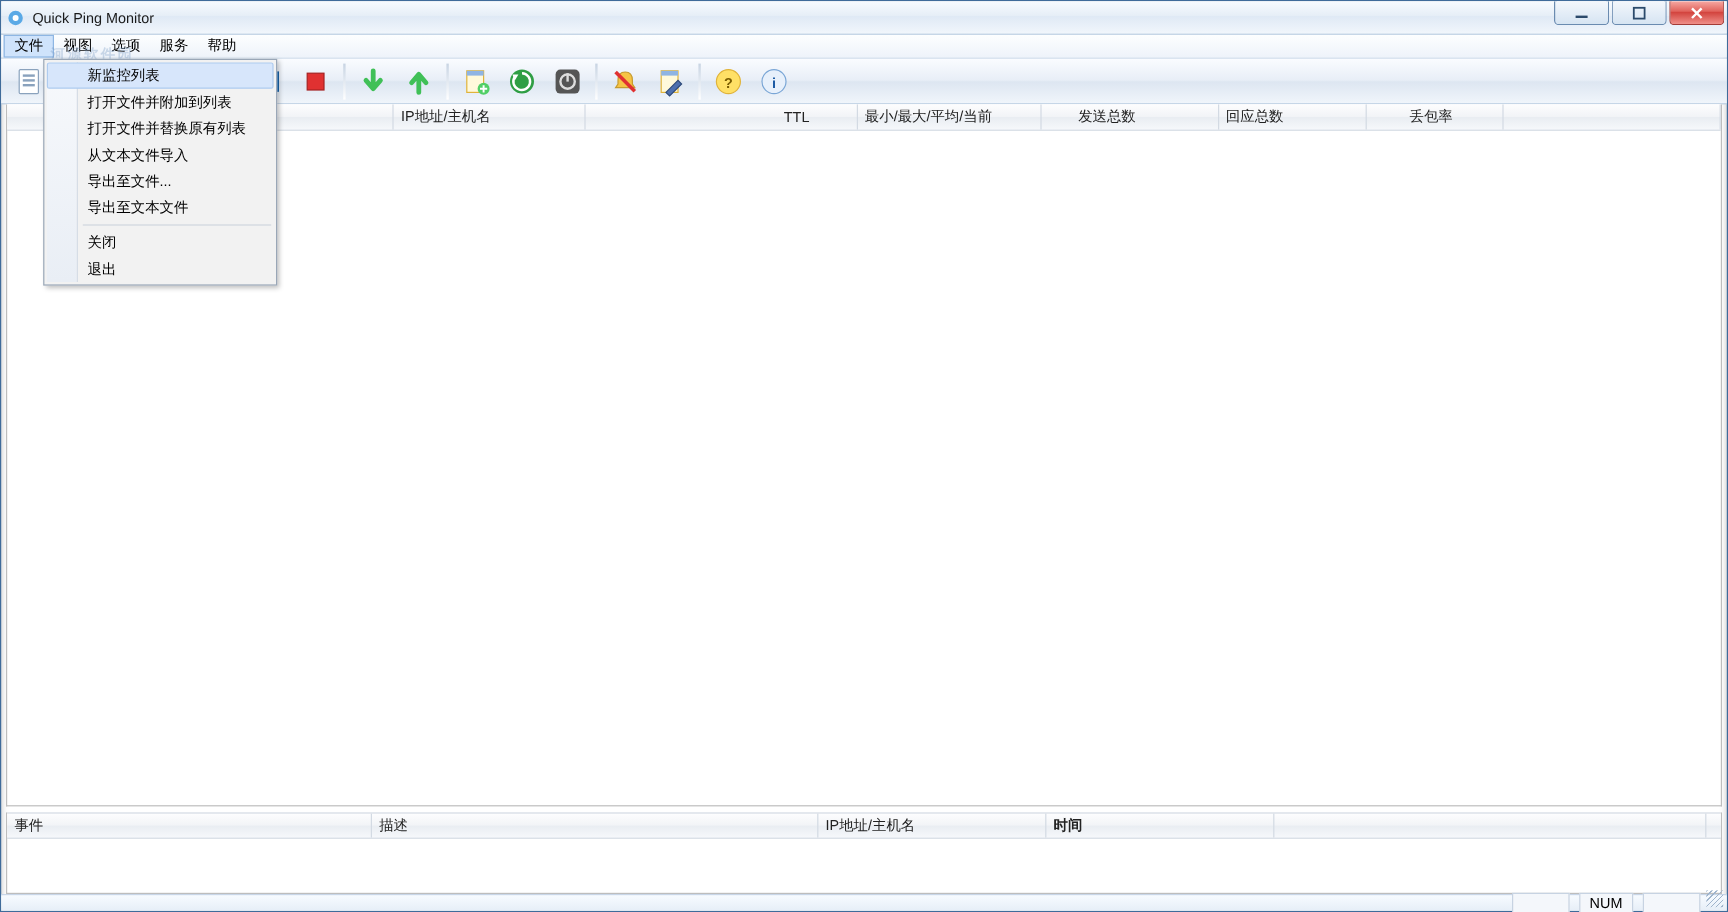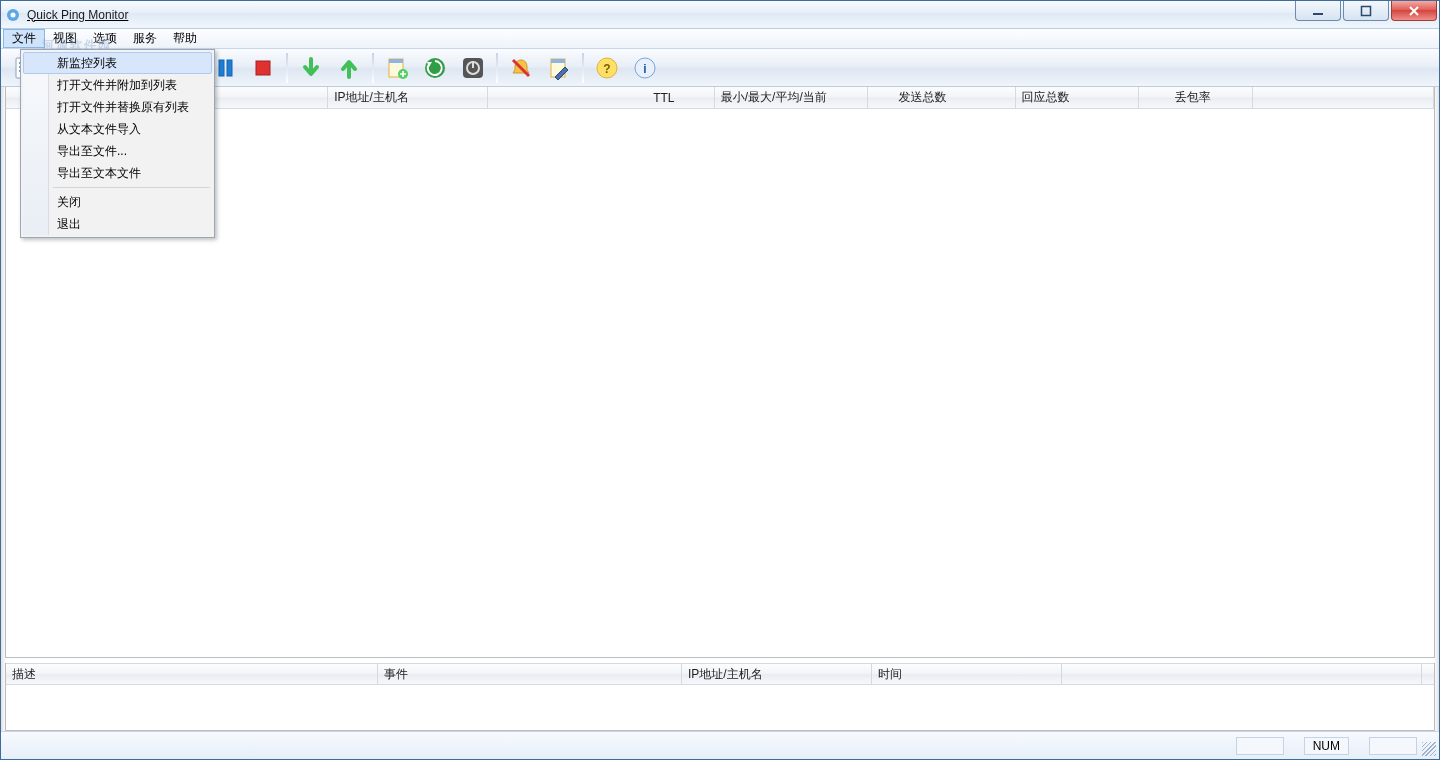--- a/index.html
+++ b/index.html
@@ -2,35 +2,35 @@
 <html><head>
 <meta charset="utf-8">
 <style>
 * { margin: 0; padding: 0; box-sizing: border-box; font-family: "Microsoft YaHei", "SimSun", Tahoma, sans-serif; font-size: 12px; }
 body { background: #fff; width: 1440px; height: 760px; overflow: hidden; position: relative; }
 
 
 .window-frame { width: 1440px; height: 760px; border: 1px solid #3f6b9a; background: #fff; display: flex; flex-direction: column; box-shadow: 0 0 6px rgba(0,0,0,.25) inset; }
 
 
-.titlebar { height: 28px; background: linear-gradient(#f7fbff,#e6eef7 45%,#dfe9f5 46%,#f1f6fc); display: flex; align-items: center; padding: 0 6px 0 4px; border-bottom: 1px solid #b9cde2; position: relative; text-decoration: underline; }
+.titlebar { height: 28px; background: linear-gradient(#f7fbff,#e6eef7 45%,#dfe9f5 46%,#f1f6fc); display: flex; align-items: center; padding: 0 6px 0 4px; border-bottom: 1px solid #b9cde2; position: relative; }
 .titlebar .app-icon { width: 16px; height: 16px; margin-right: 6px; display: inline-flex; align-items: center; justify-content: center; }
 .titlebar .title-text { color: #1a1a1a; }
 .win-controls { position: absolute; right: 2px; top: 0; display: flex; gap: 2px; }
 .win-btn { width: 46px; height: 20px; border: 1px solid #6a8bb0; border-top: none; border-radius: 0 0 4px 4px; display: flex; align-items: center; justify-content: center; background: linear-gradient(#f3f7fc,#d6e4f2); }
 .win-btn.close { background: linear-gradient(#f6a8a2,#e0625b 45%,#d1403a 46%,#ef8f89); border-color: #a33b36; }
 .win-btn svg { pointer-events: none; }
 
 
 .menubar { height: 20px; background: linear-gradient(#fdfeff,#eef3fa); border-bottom: 1px solid #c8d6e8; display: flex; align-items: stretch; padding-left: 2px; }
 .menu-item { padding: 0 8px; display: flex; align-items: center; color: #000; cursor: default; }
 .menu-item.open { background: #cfe3fb; border: 1px solid #8eb6e3; padding: 0 8px; }
 
 
-.dropdown { position: absolute; left: 20px; top: 49px; width: 195px; background: #f2f2f2; border: 1px solid #9aa7b7; box-shadow: 2px 2px 4px rgba(0,0,0,.25); z-index: 100; padding: 2px; }
+.dropdown { position: absolute; left: 36px; top: 49px; width: 195px; background: #f2f2f2; border: 1px solid #9aa7b7; box-shadow: 2px 2px 4px rgba(0,0,0,.25); z-index: 100; padding: 2px; }
 .dropdown .gutter { position: absolute; left: 2px; top: 2px; bottom: 2px; width: 26px; background: linear-gradient(#f7f9fc,#e9eef5); border-right: 1px solid #d6dde6; }
 .dd-item { position: relative; height: 22px; display: flex; align-items: center; padding-left: 34px; color: #000; }
 .dd-item.hover { background: #d7e6fb; border: 1px solid #aecbef; border-radius: 2px; padding-left: 33px; height: 22px; }
 .dd-sep { height: 1px; background: #d0d6de; margin: 3px 2px 3px 30px; }
 
 
 .toolbar { height: 38px; background: linear-gradient(#fafcff,#e8eef7 48%,#dde6f1 52%,#f0f5fb); border-bottom: 1px solid #b9cde2; display: flex; align-items: center; padding-left: 6px; gap: 2px; }
 .tb-btn { width: 36px; height: 34px; display: flex; align-items: center; justify-content: center; border: 1px solid transparent; border-radius: 3px; }
 .tb-sep { width: 2px; height: 30px; margin: 0 3px; background: linear-gradient(#c8d4e3,#fff); }
 
@@ -39,21 +39,21 @@
 .hcell { border-right: 1px solid #d3dae3; padding: 0 6px; display: flex; align-items: center; color: #222; overflow: hidden; white-space: nowrap; }
 .headers.bottom { border-top: 1px solid #d3dae3; }
 
 
 .main-list { flex: 1; background: #fff; border: 1px solid #bdbdbd; border-top: none; margin: 0 4px; }
 .bottom-list { height: 68px; background: #fff; border: 1px solid #bdbdbd; border-top: none; margin: 2px 4px 0 4px; display: flex; flex-direction: column; }
 .bottom-body { flex: 1; }
 .splitter { height: 3px; }
 
 
-.statusbar { height: 28px; background: linear-gradient(#f7fbff,#e6eef7); border-top: 1px solid #c8d6e8; display: flex; align-items: center; justify-content: flex-end; padding-right: 22px; gap: 20px; }
+.statusbar { height: 14px; background: linear-gradient(#f7fbff,#e6eef7); border-top: 1px solid #c8d6e8; display: flex; align-items: center; justify-content: flex-end; padding-right: 22px; gap: 8px; }
 .status-cell { border: 1px solid #c7d3e2; height: 18px; min-width: 40px; padding: 0 8px; display: flex; align-items: center; background: #f4f7fb; }
 
 
 .grip { position: absolute; right: 4px; bottom: 4px; width: 14px; height: 14px; background:
   repeating-linear-gradient(135deg, #9fb4cc 0 1px, transparent 1px 3px); }
 
 
 .watermark { position: absolute; left: 10px; top: 12px; font-size: 40px; font-weight: 700; font-family: "KaiTi","STKaiti",serif; color: rgba(120,155,195,.35); letter-spacing: 2px; pointer-events: none; white-space: nowrap; margin-left: 32px; }
 .watermark .url { display: block; font-size: 18px; font-family: Arial,sans-serif; font-weight: 400; color: rgba(120,155,195,.45); letter-spacing: 1px; margin-top: -4px; margin-left: 28px; }
 </style>
@@ -230,24 +230,24 @@
         <div class="hcell" style="width: 128px;">回应总数</div>
         <div class="hcell" style="width: 88px; margin-left: 30px;">丢包率</div>
         <div class="hcell" style="width: 188px;"></div>
       </div>
   </div>
 
   <div class="splitter"></div>
 
   <div class="bottom-list">
     <div class="headers bottom" id="bottom-headers">
+        <div class="hcell" style="width: 304px;">事件</div>
         <div class="hcell" style="width: 372px;">描述</div>
-        <div class="hcell" style="width: 304px;">事件</div>
         <div class="hcell" style="width: 190px;">IP地址/主机名</div>
-        <div class="hcell" style="width: 190px;">时间</div>
+        <div class="hcell" style="width: 190px; font-weight: bold;">时间</div>
         <div class="hcell" style="width: 360px;"></div>
       </div>
     <div class="bottom-body"></div>
   </div>
 
   <div class="statusbar">
     <div class="status-cell" style="min-width:48px"></div>
     <div class="status-cell">
         <span>NUM</span>
       </div>

